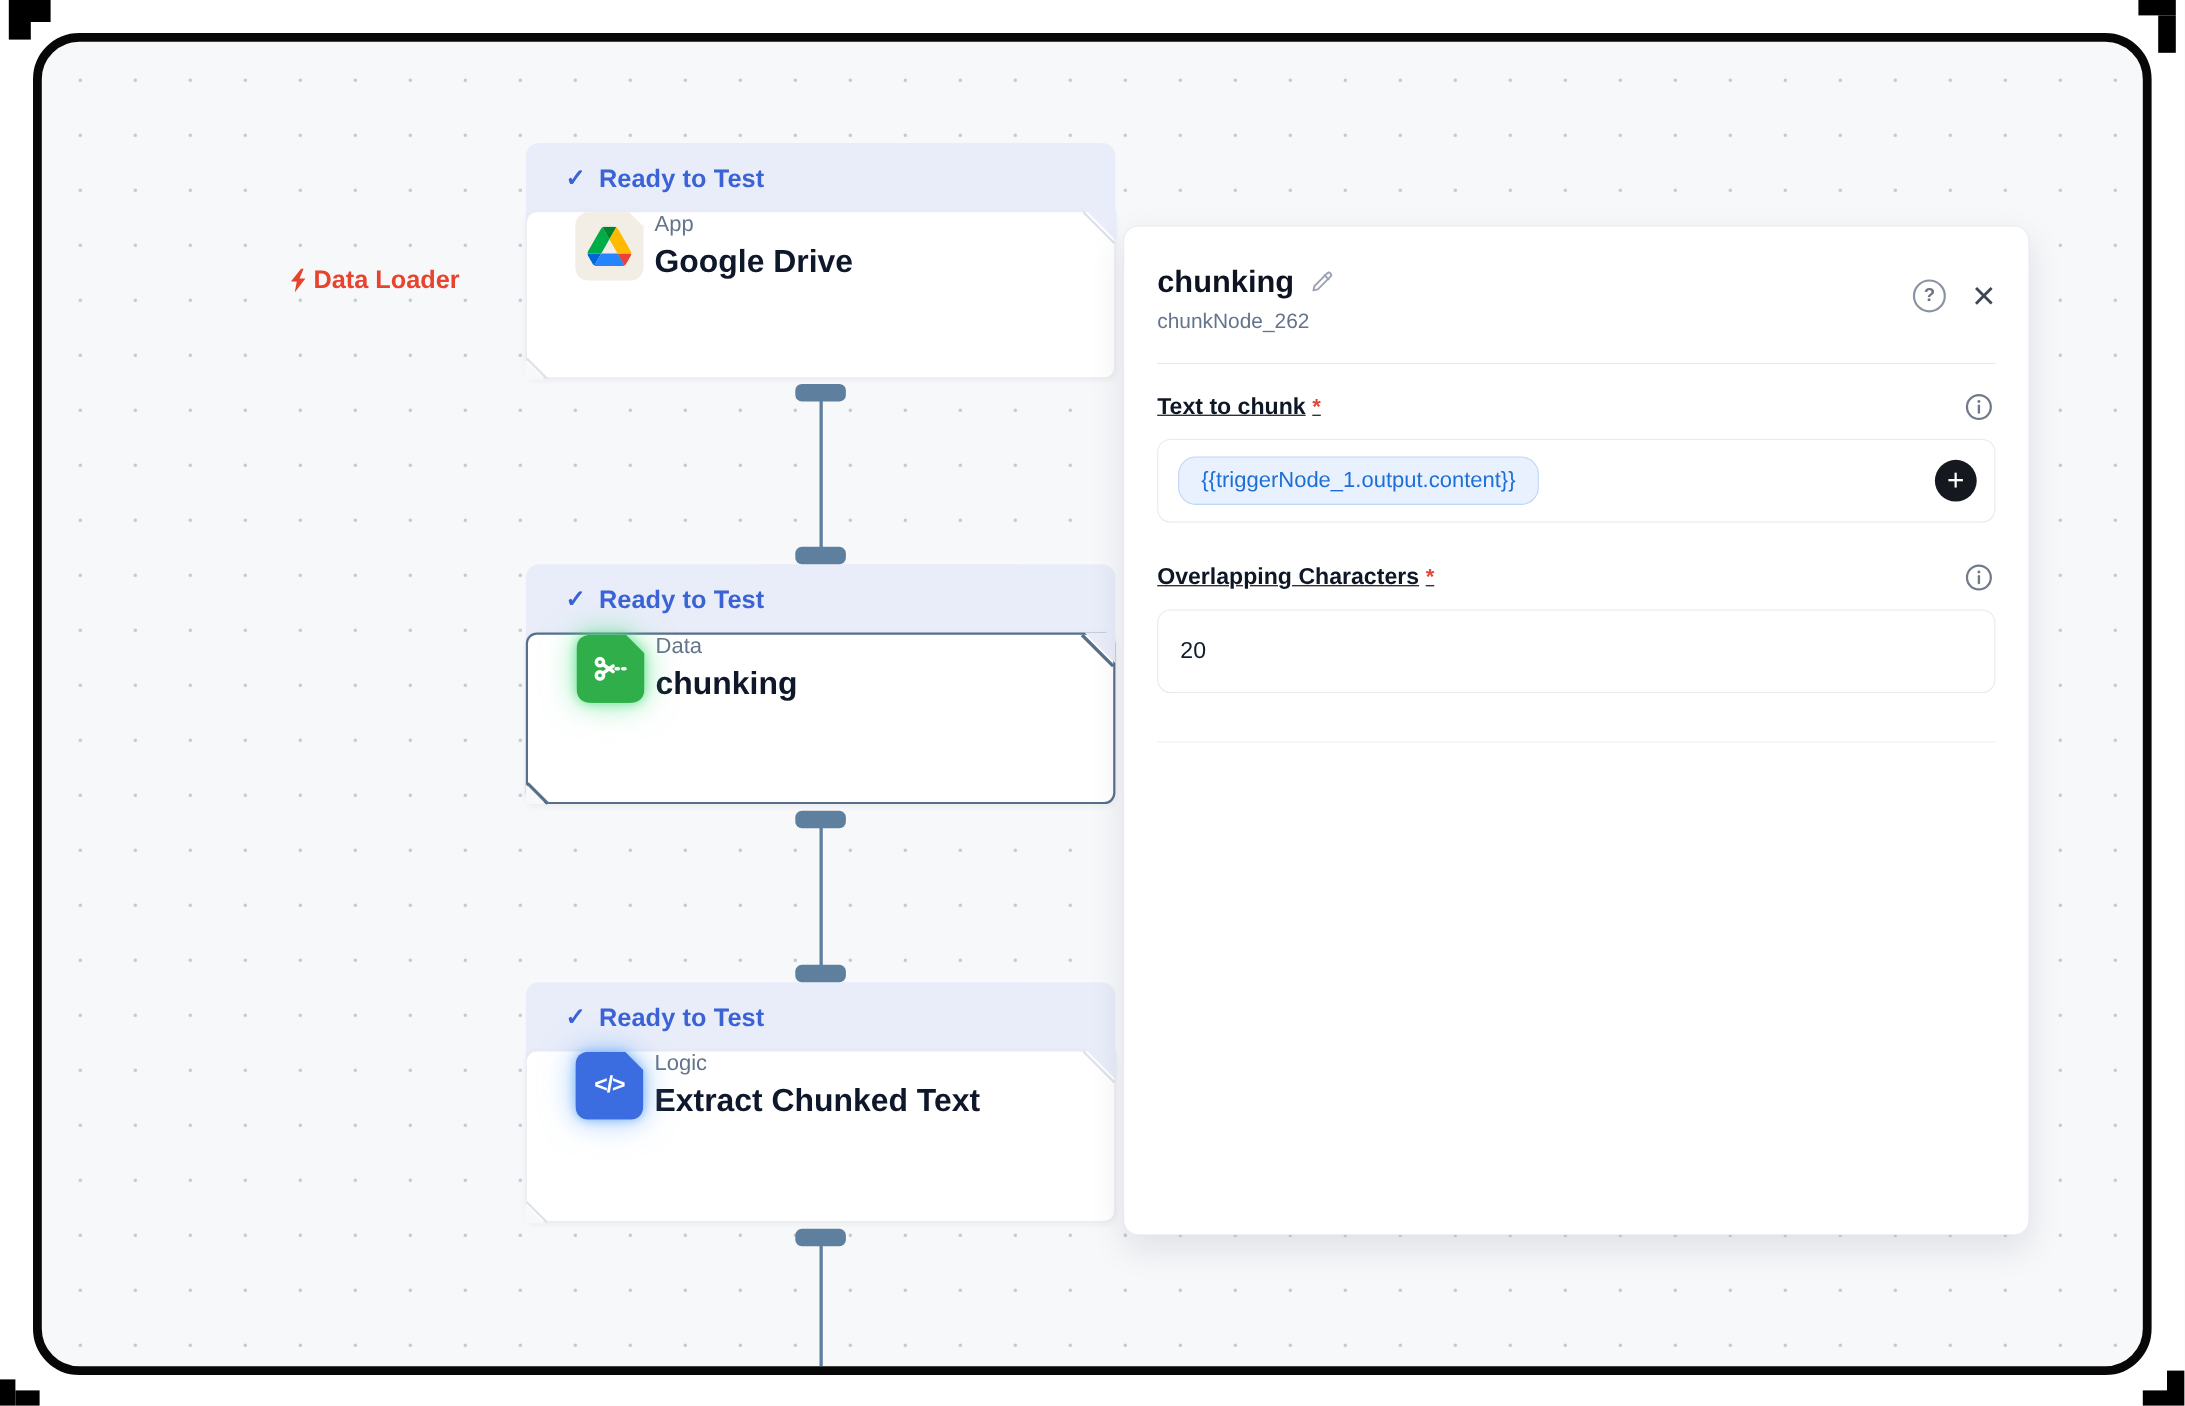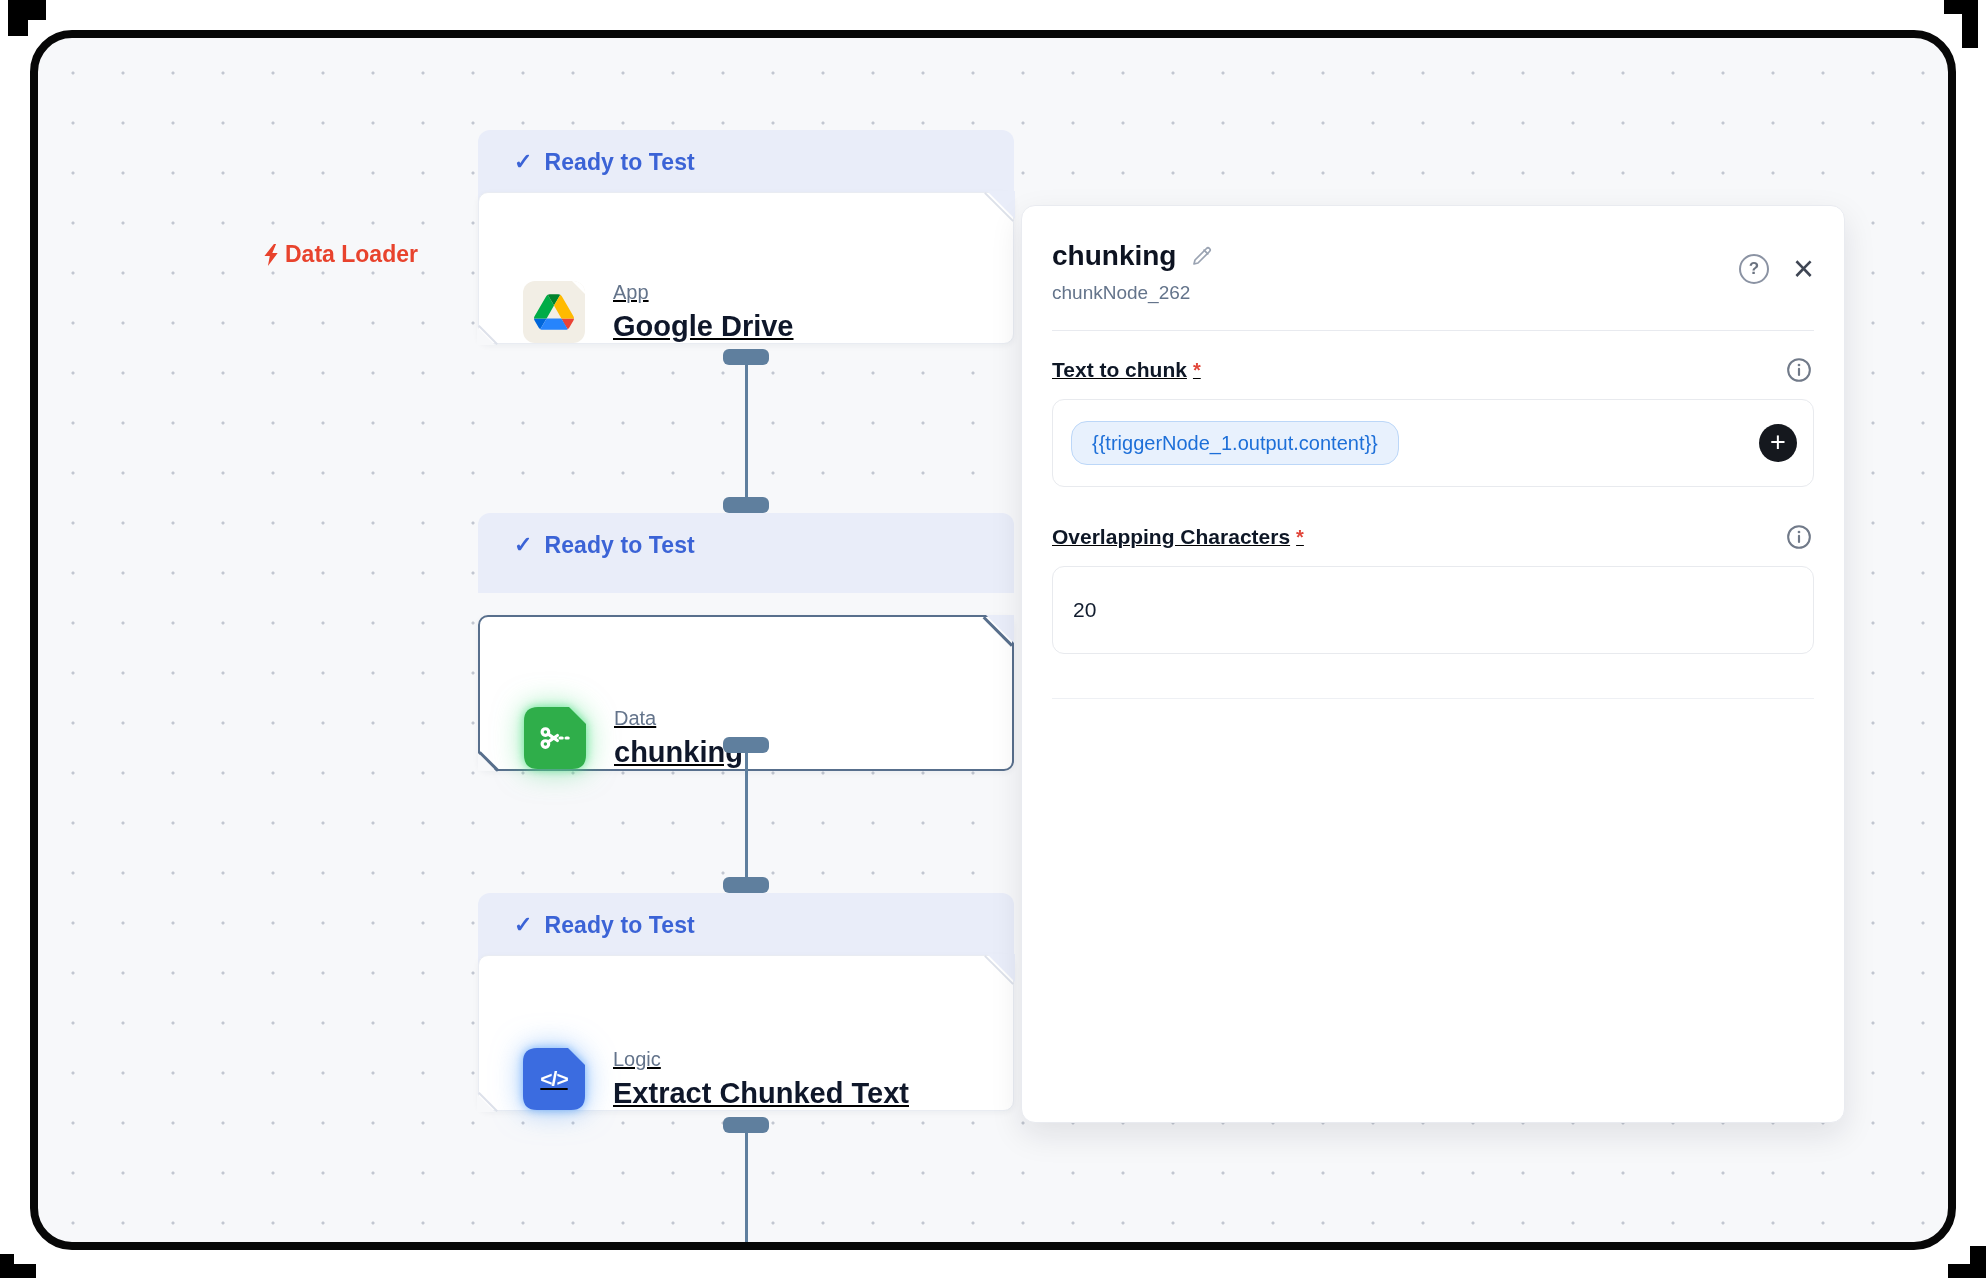--- a/index.html
+++ b/index.html
@@ -30,26 +30,25 @@
     position:absolute;left:440px;width:536px;height:80px;
     background:#e9edf9;border-radius:12px 12px 0 0;
     display:flex;align-items:center;box-sizing:border-box;
     padding:0 0 16px 36px;z-index:1;
   }
   .badge .chk{color:#3b63d6;font-size:22px;font-weight:700;margin-right:12px;line-height:1;}
   .badge .btxt{color:#3b63d6;font-size:23px;font-weight:700;letter-spacing:.1px;}
   .card{
     position:absolute;left:440px;width:536px;height:152px;
     background:#ffffff;border:1.5px solid #e9ecf2;border-radius:10px;
-    box-sizing:border-box;display:flex;align-items:flex-end;gap:28px;
+    box-sizing:border-box;display:flex;align-items:flex-start;gap:10px;
     padding-left:44px;z-index:2;
     box-shadow:0 2px 6px rgba(20,30,60,.05);
-    text-decoration:underline;
-  }
-  .card.selected{border:2.5px solid #586f8c;margin-top:40px;}
+  }
+  .card.selected{border:2.5px solid #586f8c;}
   
   .cut-tr{position:absolute;top:-2px;right:-2px;width:0;height:0;
     border-top:28px solid #e9edf9;border-left:28px solid transparent;}
   .cut-tr-line{position:absolute;top:13px;right:-6px;width:40px;height:2px;
     background:#dde1ea;transform:rotate(45deg);}
   .selected .cut-tr-line{height:2.5px;background:#586f8c;}
   .cut-bl{position:absolute;bottom:-2px;left:-2px;width:0;height:0;
     border-bottom:18px solid #f7f8fa;border-right:18px solid transparent;}
   .cut-bl-line{position:absolute;left:-4px;bottom:7px;width:26px;height:2px;
     background:#dde1ea;transform:rotate(45deg);}
@@ -95,21 +94,21 @@
     display:flex;align-items:center;justify-content:center;
     color:#6b7380;font-size:17px;font-weight:700;box-sizing:border-box;
   }
   .close-x{color:#3f4654;font-size:36px;font-weight:300;line-height:26px;}
   .pdivider{border:none;border-top:1px solid #e8eaef;margin:26px 0 0 0;}
   .field{margin-top:26px;}
   .f-label-row{display:flex;justify-content:space-between;align-items:center;padding-right:2px;text-decoration:underline;}
   .f-label{color:#0e1726;font-size:21px;font-weight:700;}
   .f-req{color:#e1463a;margin-left:6px;font-size:20px;font-weight:700;}
   .f-input{
-    margin-top:16px;height:88px;border:1.5px solid #e8eaee;border-radius:12px;
+    margin-top:16px;height:76px;border:1.5px solid #e8eaee;border-radius:12px;
     box-sizing:border-box;display:flex;align-items:center;padding:0 18px;
     position:relative;background:#fff;
   }
   .f-value{color:#111c2e;font-size:21px;border:none;outline:none;background:transparent;
     width:100%;font-family:"Liberation Sans",sans-serif;}
   .chip{
     height:44px;border-radius:16px;background:#e8f1fd;border:1.5px solid #bcd7f8;
     color:#1d6fd8;font-size:20px;display:flex;align-items:center;
     padding:0 20px;box-sizing:border-box;white-space:nowrap;
   }

